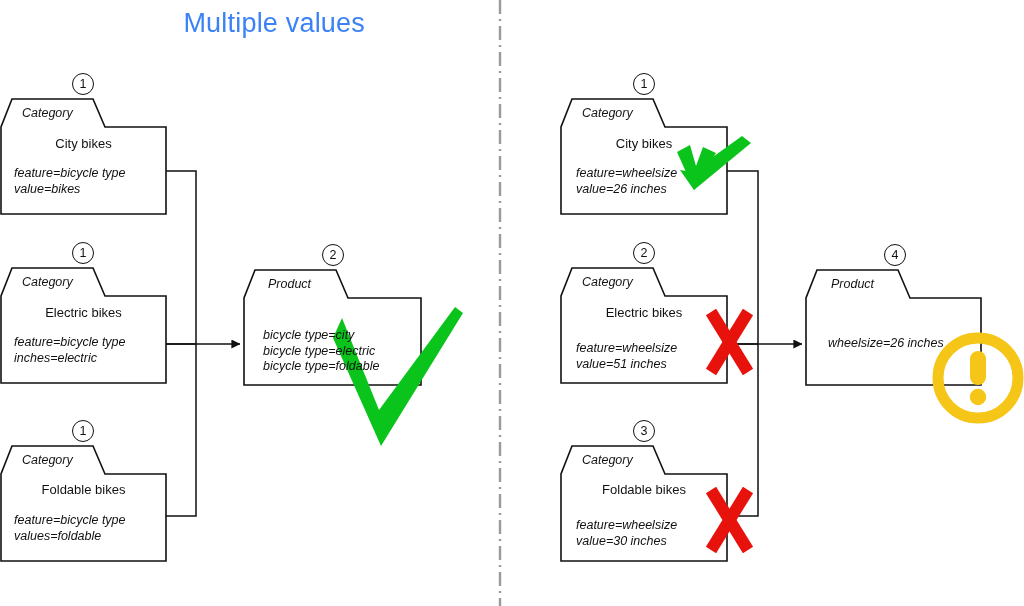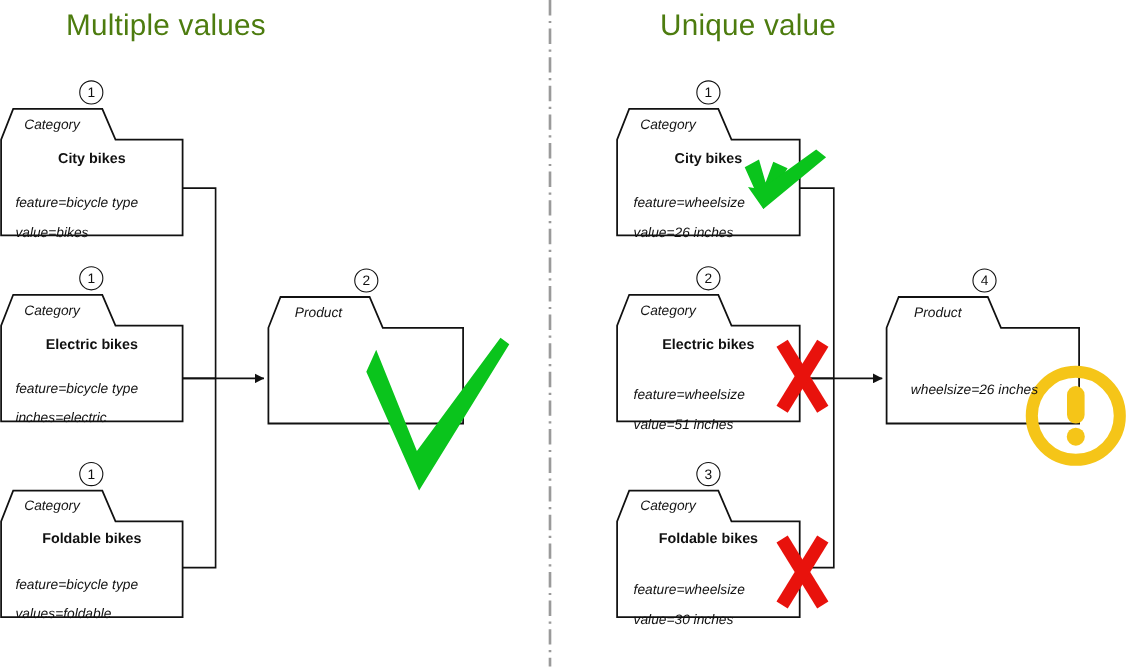--- a/index.html
+++ b/index.html
@@ -4,54 +4,53 @@
 <style>
   html,body{margin:0;padding:0;background:#ffffff;}
   body{
     width:1024px;height:606px;position:relative;overflow:hidden;
     font-family:"Liberation Sans","DejaVu Sans",sans-serif;
     color:#111111;
   }
   #stage{position:absolute;left:0;top:0;width:1024px;height:606px;}
   svg.layer{position:absolute;left:0;top:0;width:1024px;height:606px;overflow:visible;}
   .panel-title{
-    position:absolute;text-align:left;
-    font-size:27px;font-weight:300;letter-spacing:.2px;color:#4d7c0f;
+    position:absolute;text-align:right;
+    font-size:27px;font-weight:300;letter-spacing:.2px;color:#3b82f6;
     white-space:nowrap;
   }
   .title-left{left:60px;top:8px;width:305px;}
   .title-right{left:600px;top:8px;width:305px;}
   .tab-label{
     position:absolute;font-size:12.5px;font-weight:400;color:#141414;
     white-space:nowrap;
     font-style:italic;
   }
   .card-name{
-    position:absolute;font-size:13px;font-weight:700;color:#111111;
+    position:absolute;font-size:13px;font-weight:400;color:#111111;
     white-space:nowrap;text-align:center;
   }
   .card-attrs{
     position:absolute;font-size:12.5px;font-style:italic;color:#111111;
     line-height:15.5px;white-space:nowrap;
   }
-  .card-attrs div{white-space:nowrap;margin-top:11px;}
+  .card-attrs div{white-space:nowrap;}
   .badge-num{
     position:absolute;width:22px;height:22px;border-radius:50%;
     border:1.4px solid #111111;background:#ffffff;
     font-size:12.5px;line-height:20px;text-align:center;color:#111111;
     box-sizing:border-box;
   }
 </style>
 </head>
 <body>
 
 <div id="stage">
 
   <div class="panel-title title-left">Multiple values</div>
-  <div class="panel-title title-right">Unique value</div>
 
   <svg class="layer" viewBox="0 0 1024 606">
     <defs>
       <marker id="arrowhead" markerWidth="9" markerHeight="9" refX="8.6" refY="4.5" orient="auto" markerUnits="userSpaceOnUse">
         <path d="M0,0 L9,4.5 L0,9 Z" fill="#111111"></path>
       </marker>
     </defs>
 
     <path d="M 12,99 L 93,99 L 105,127 L 166,127 L 166,214 L 1,214 L 1,127 Z" fill="#ffffff" stroke="#111111" stroke-width="1.6" stroke-linejoin="miter"></path>
 
@@ -124,20 +123,25 @@
   <div class="badge-num" style="left:72px;top:420px;">1</div>
   <div class="tab-label" style="left:22px;top:453px;">Category</div>
   <div class="card-name" style="left:1px;top:482px;width:165px;">Foldable bikes</div>
   <div class="card-attrs" style="left:14px;top:513px;">
     <div>feature=bicycle type</div>
     <div>values=foldable</div>
   </div>
 
   <div class="badge-num" style="left:322px;top:244px;">2</div>
   <div class="tab-label" style="left:268px;top:277px;">Product</div>
+  <div class="card-attrs" style="left:263px;top:328px;">
+    <div>bicycle type=city</div>
+    <div>bicycle type=electric</div>
+    <div>bicycle type=foldable</div>
+  </div>
 
   <div class="badge-num" style="left:633px;top:73px;">1</div>
   <div class="tab-label" style="left:582px;top:106px;">Category</div>
   <div class="card-name" style="left:561px;top:136px;width:166px;">City bikes</div>
   <div class="card-attrs" style="left:576px;top:166px;">
     <div>feature=wheelsize</div>
     <div>value=26 inches</div>
   </div>
 
   <div class="badge-num" style="left:633px;top:242px;">2</div>

